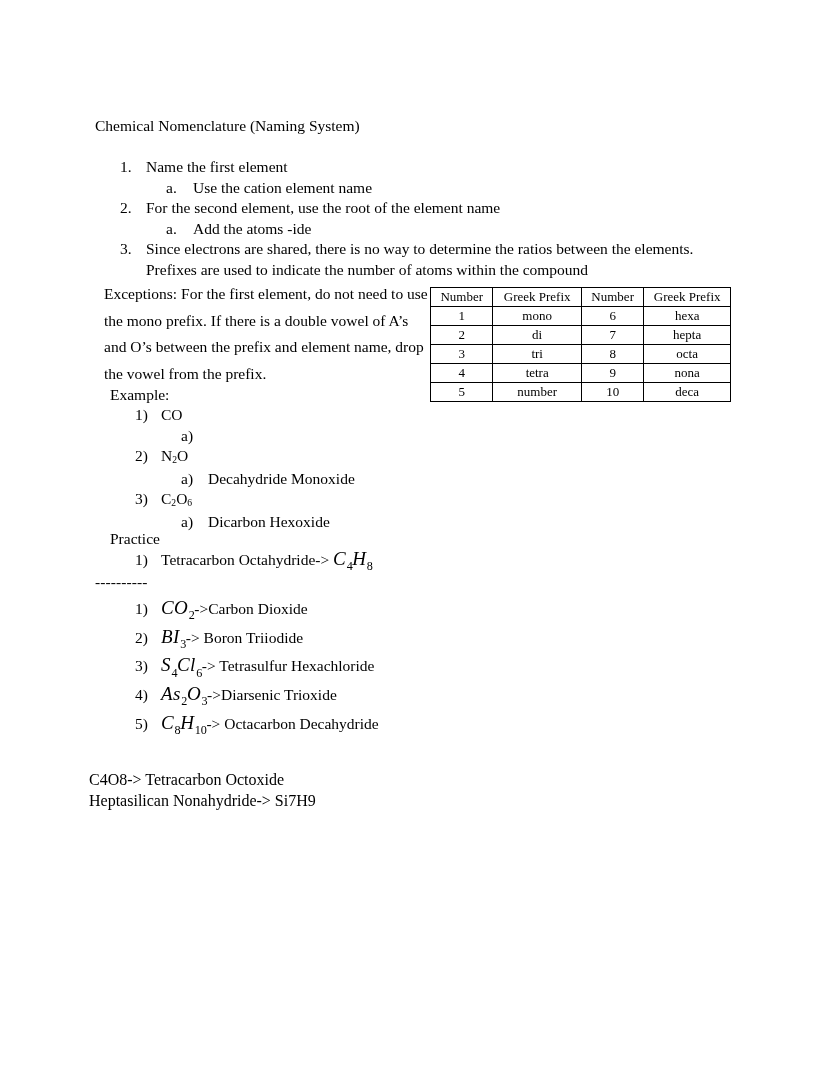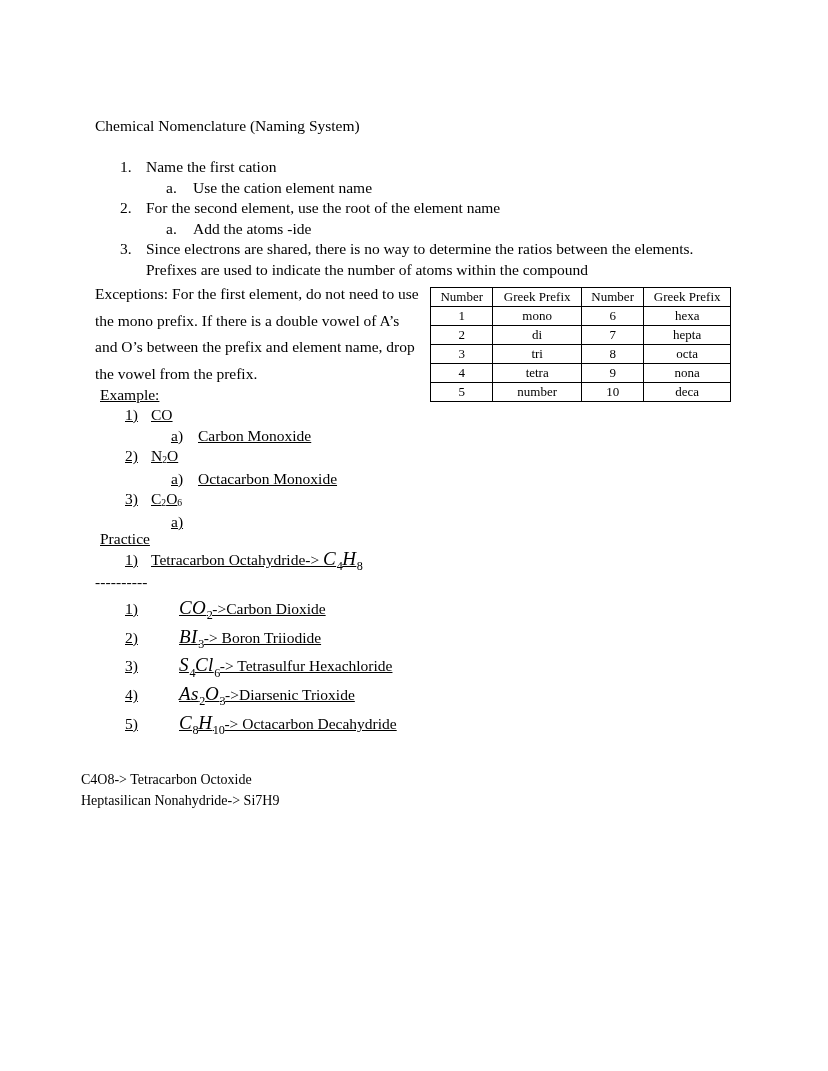--- a/index.html
+++ b/index.html
@@ -53,21 +53,21 @@
     width: 26px;
   }
   .rule-row.lvl2 .rule-marker { width: 27px; }
   .rule-text {
     flex: 1 1 auto;
   }
 
   
   .exceptions {
     position: absolute;
-    left: 95px;
+    left: 104px;
     top: 281px;
     width: 325px;
     font-size: 15.5px;
     line-height: 26.6px;
   }
 
   
   .prefix-table {
     position: absolute;
     left: 430px;
@@ -84,23 +84,22 @@
     font-weight: normal;
     line-height: 16px;
   }
   .prefix-table th { font-size: 13px; }
   .prefix-table .col-num { width: 57px; }
   .prefix-table .col-pre { width: 93px; }
 
   
   .block {
     position: absolute;
-    left: 100px;
+    left: 110px;
     width: 660px;
-    text-decoration: underline;
   }
   .block-head {
     font-size: 15.5px;
     line-height: 21px;
   }
   .item-row {
     display: flex;
     align-items: baseline;
     font-size: 15.5px;
     line-height: 20.6px;
@@ -158,43 +157,43 @@
     display: flex;
     align-items: baseline;
     font-size: 15.5px;
     line-height: 26.7px;
     padding-left: 25px;
   }
   .answer-marker {
     flex: 0 0 auto;
     width: 26px;
   }
-  .answer-body { flex: 1 1 auto; white-space: pre; margin-left: 28px; }
+  .answer-body { flex: 1 1 auto; white-space: pre; }
 
   
   .footer-lines {
     position: absolute;
-    left: 81px;
+    left: 89px;
     top: 770px;
-    font-size: 14px;
+    font-size: 16px;
     line-height: 20.5px;
   }
   .footer-line { white-space: pre; }
 </style>
 </head>
 <body>
 
 <div class="page">
 
   <div class="doc-title">Chemical Nomenclature (Naming System)</div>
 
   <div class="rules">
       <div class="rule-row lvl1">
         <span class="rule-marker">1.</span>
-        <span class="rule-text">Name the first cation</span>
+        <span class="rule-text">Name the first element</span>
       </div>
       <div class="rule-row lvl2">
         <span class="rule-marker">a.</span>
         <span class="rule-text">Use the cation element name</span>
       </div>
       <div class="rule-row lvl1">
         <span class="rule-marker">2.</span>
         <span class="rule-text">For the second element, use the root of the element name</span>
       </div>
       <div class="rule-row lvl2">
@@ -254,36 +253,36 @@
 
   <div class="block" id="example-block">
     <div class="block-head">Example:</div>
     <div>
         <div class="item-row lvl1">
           <span class="item-marker">1)</span>
           <span class="item-text formula">CO</span>
         </div>
         <div class="item-row lvl2">
           <span class="item-marker">a)</span>
-          <span class="item-text">Carbon Monoxide</span>
         </div>
         <div class="item-row lvl1">
           <span class="item-marker">2)</span>
           <span class="item-text formula">N<sub>2</sub>O</span>
         </div>
         <div class="item-row lvl2">
           <span class="item-marker">a)</span>
-          <span class="item-text">Octacarbon Monoxide</span>
+          <span class="item-text">Decahydride Monoxide</span>
         </div>
         <div class="item-row lvl1">
           <span class="item-marker">3)</span>
           <span class="item-text formula">C<sub>2</sub>O<sub>6</sub></span>
         </div>
         <div class="item-row lvl2">
           <span class="item-marker">a)</span>
+          <span class="item-text">Dicarbon Hexoxide</span>
         </div>
       </div>
   </div>
 
   <div class="block" id="practice-block">
     <div class="block-head">Practice</div>
     <div>
         <div class="item-row lvl1">
           <span class="item-marker">1)</span>
           <span class="item-text"><span>Tetracarbon Octahydride-&gt; </span><span class="eq">C<sub>4</sub>H<sub>8</sub></span></span>

